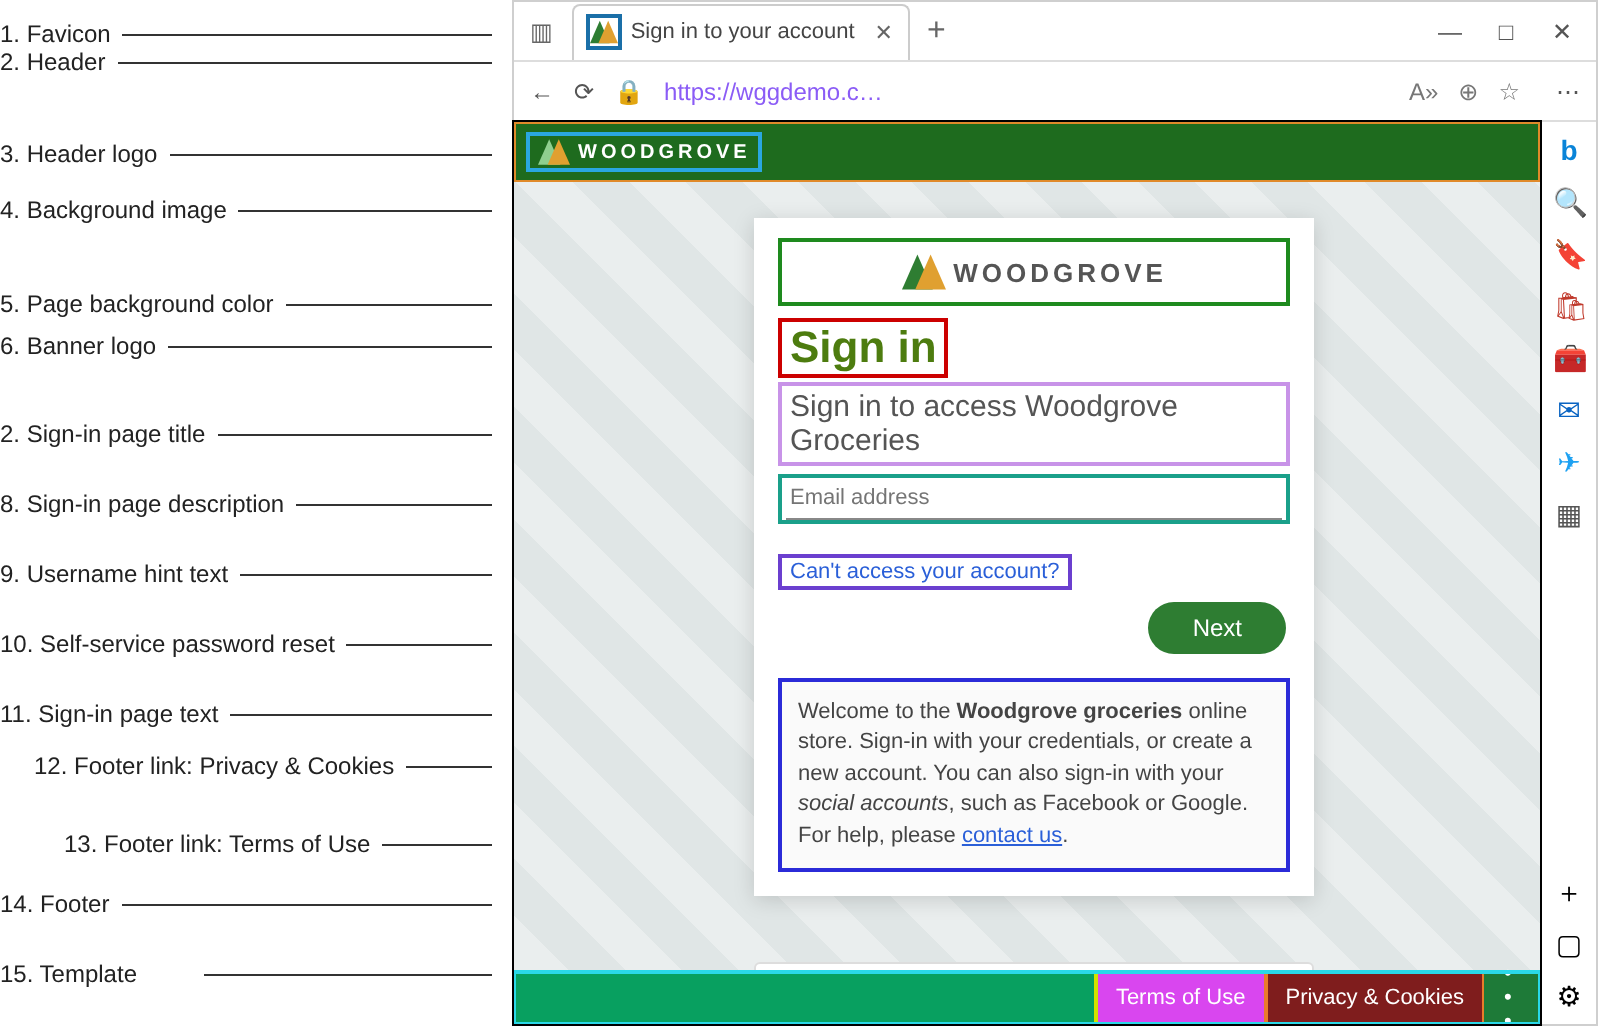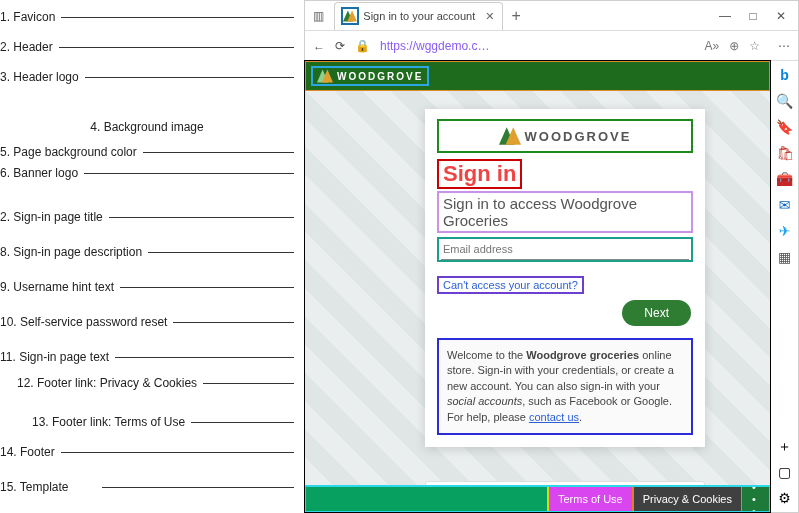--- a/index.html
+++ b/index.html
@@ -1,20 +1,20 @@
 <!DOCTYPE html>
 <html><head>
 <meta charset="utf-8">
 <style>
   * { box-sizing: border-box; margin: 0; padding: 0; }
   html, body { width: 799px; height: 513px; font-family: "Segoe UI", Arial, sans-serif; font-size: 12px; }
   body { display: flex; background:#fff; }
 
   
-  .annot-col { width: 304px; height: 513px; position: relative; background:#fff; }
+  .annot-col { width: 256px; height: 513px; position: relative; background:#fff; }
   .annot-row { position:absolute; left:0; right:10px; display:flex; align-items:center; }
   .annot-text { font-size:12px; color:#222; white-space:nowrap; }
   .annot-line { flex:1; height:1px; margin-left:6px; background:#333; }
 
   
   .stage { flex:1; position:relative; height:513px; }
   .browser { position:absolute; inset:0; border:1px solid #cfcfcf; background:#f5f5f5; display:flex; flex-direction:column; }
   .titlebar { height:30px; display:flex; align-items:center; border-bottom:1px solid #ddd; background:#fff; padding:0 4px; }
   .tab { display:flex; align-items:center; gap:6px; border:1px solid #ccc; border-bottom:none; height:28px; padding:0 8px; background:#fff; border-radius:4px 4px 0 0; font-size:11px; color:#444; margin-left:6px;}
   .tab .fav { width:14px; height:14px; }
@@ -38,61 +38,61 @@
   .header-logo { display:flex; align-items:center; gap:4px; outline:2px solid #2aa7e0; padding:1px 4px;}
 
   .bg { position:absolute; top:30px; left:0; right:0; bottom:26px; background:
         repeating-linear-gradient(45deg,#e9eeee 0 20px,#dfe6e6 20px 40px),
         linear-gradient(#e0e4e4,#e0e4e4); filter: grayscale(0.2); }
 
   .card { position:absolute; top:48px; left:120px; width:280px; background:#fff; box-shadow:0 2px 10px rgba(0,0,0,.15); padding:12px 14px 14px; }
   .banner-logo { display:flex; align-items:center; justify-content:center; gap:4px; outline:2px solid #1e8a1e; padding:6px; margin-bottom:6px;}
   .wg-mark { font-weight:700; letter-spacing:2px; font-size:13px; color:#555;}
   .wg-chev { width:22px; height:18px; }
-  .signin-title { font-size:22px; font-weight:700; color:#ef4444; margin:4px 0 6px; outline:2px solid #c00; padding:0 4px; display:inline-block;}
+  .signin-title { font-size:22px; font-weight:700; color:#4d7c0f; margin:4px 0 6px; outline:2px solid #c00; padding:0 4px; display:inline-block;}
   .signin-desc { font-size:15px; color:#555; outline:2px solid #c893e8; padding:2px 4px; display:block; margin-bottom:8px;}
   .field { width:100%; border:none; border-bottom:1px solid #888; padding:4px 2px; font-size:11px; color:#777;}
   .field-wrap { outline:2px solid #1aa08a; padding:0 2px; margin-bottom:18px;}
   .sspr { font-size:11px; color:#2a5fd8; outline:2px solid #6b3fcf; padding:1px 4px; display:inline-block; margin-bottom:8px;}
   .btn-next { float:right; background:#2e7d32; color:#fff; border:none; border-radius:16px; padding:6px 22px; font-size:12px;}
   .clearfix::after{content:"";display:block;clear:both;}
   .page-text { clear:both; outline:2px solid #2b2bd8; margin-top:14px; padding:8px; font-size:11px; color:#444; line-height:1.4; background:#fafafa;}
   .page-text a{color:#2a5fd8;}
 
   .idp { position:absolute; top:420px; left:120px; width:280px; background:#fff; border:1px solid #ddd; border-radius:3px; height:32px; display:flex; align-items:center; justify-content:center; gap:8px; font-size:12px; color:#555;}
 
   .footer-bar { position:absolute; left:0; right:0; bottom:0; height:26px; background:#08a060; display:flex; align-items:center; justify-content:flex-end; gap:0; outline:2px solid #2ad8e8; outline-offset:-1px;}
   .footer-link { color:#fff; font-size:11px; padding:0 10px; height:100%; display:flex; align-items:center;}
   .footer-link.tou{ background:#d946ef; outline:2px solid #d4e000; outline-offset:-1px;}
-  .footer-link.pc{ background:#404040; outline:2px solid #e87c2a; outline-offset:-1px;}
+  .footer-link.pc{ background:#7f1d1d; outline:2px solid #e87c2a; outline-offset:-1px;}
   .footer-link.more{ background:#1e7a38; width:28px; justify-content:center;}
 
   
   .fav-box { outline:2px solid #1a6fa8; }
 
   
   svg.chev polygon{}
 </style>
 </head>
 <body>
 
 <div class="annot-col">
   <div class="annot-row" style="top:10px;">
       <span class="annot-text">1. Favicon</span>
       <span class="annot-line"></span>
     </div>
-  <div class="annot-row" style="top:40px;justify-content:flex-end;">
+  <div class="annot-row" style="top:24px;justify-content:flex-end;">
       <span class="annot-text">2. Header</span>
       <span class="annot-line"></span>
     </div>
   <div class="annot-row" style="top:70px;">
       <span class="annot-text">3. Header logo</span>
       <span class="annot-line"></span>
     </div>
-  <div class="annot-row" style="top:120px;flex-direction:column;">
+  <div class="annot-row" style="top:98px;">
       <span class="annot-text">4. Background image</span>
       <span class="annot-line"></span>
     </div>
   <div class="annot-row" style="top:145px;">
       <span class="annot-text">5. Page background  color</span>
       <span class="annot-line"></span>
     </div>
   <div class="annot-row" style="top:166px;justify-content:center;">
       <span class="annot-text">6. Banner logo</span>
       <span class="annot-line"></span>

